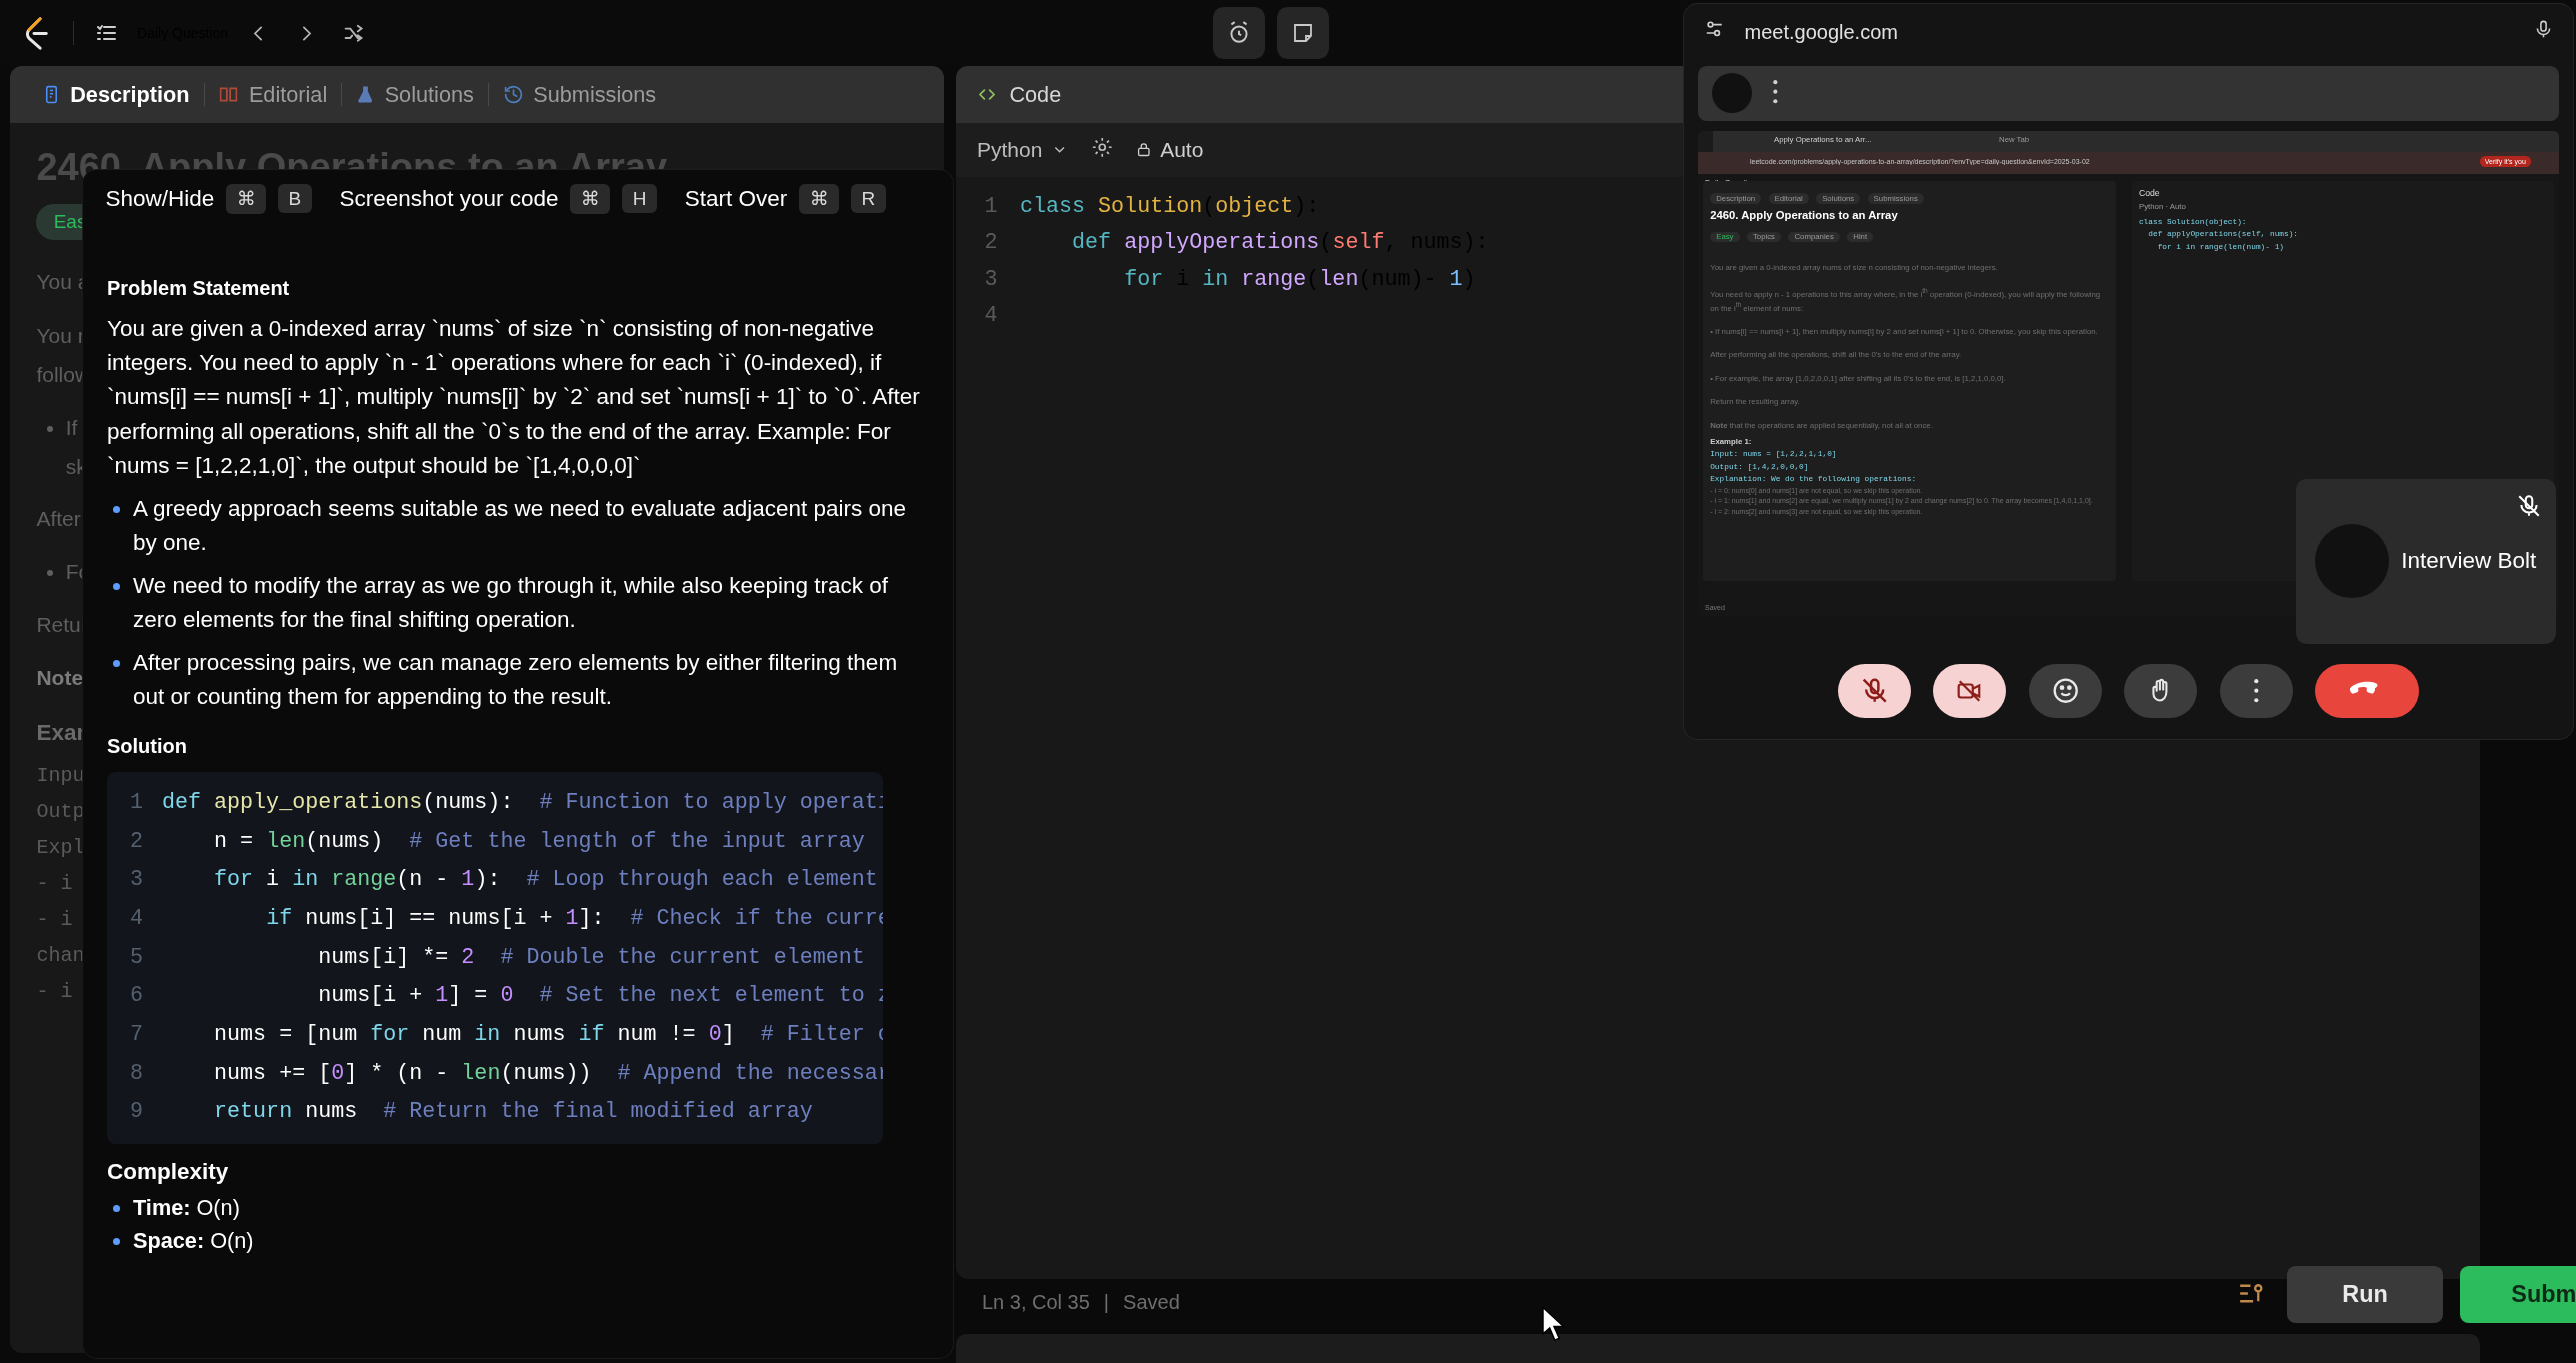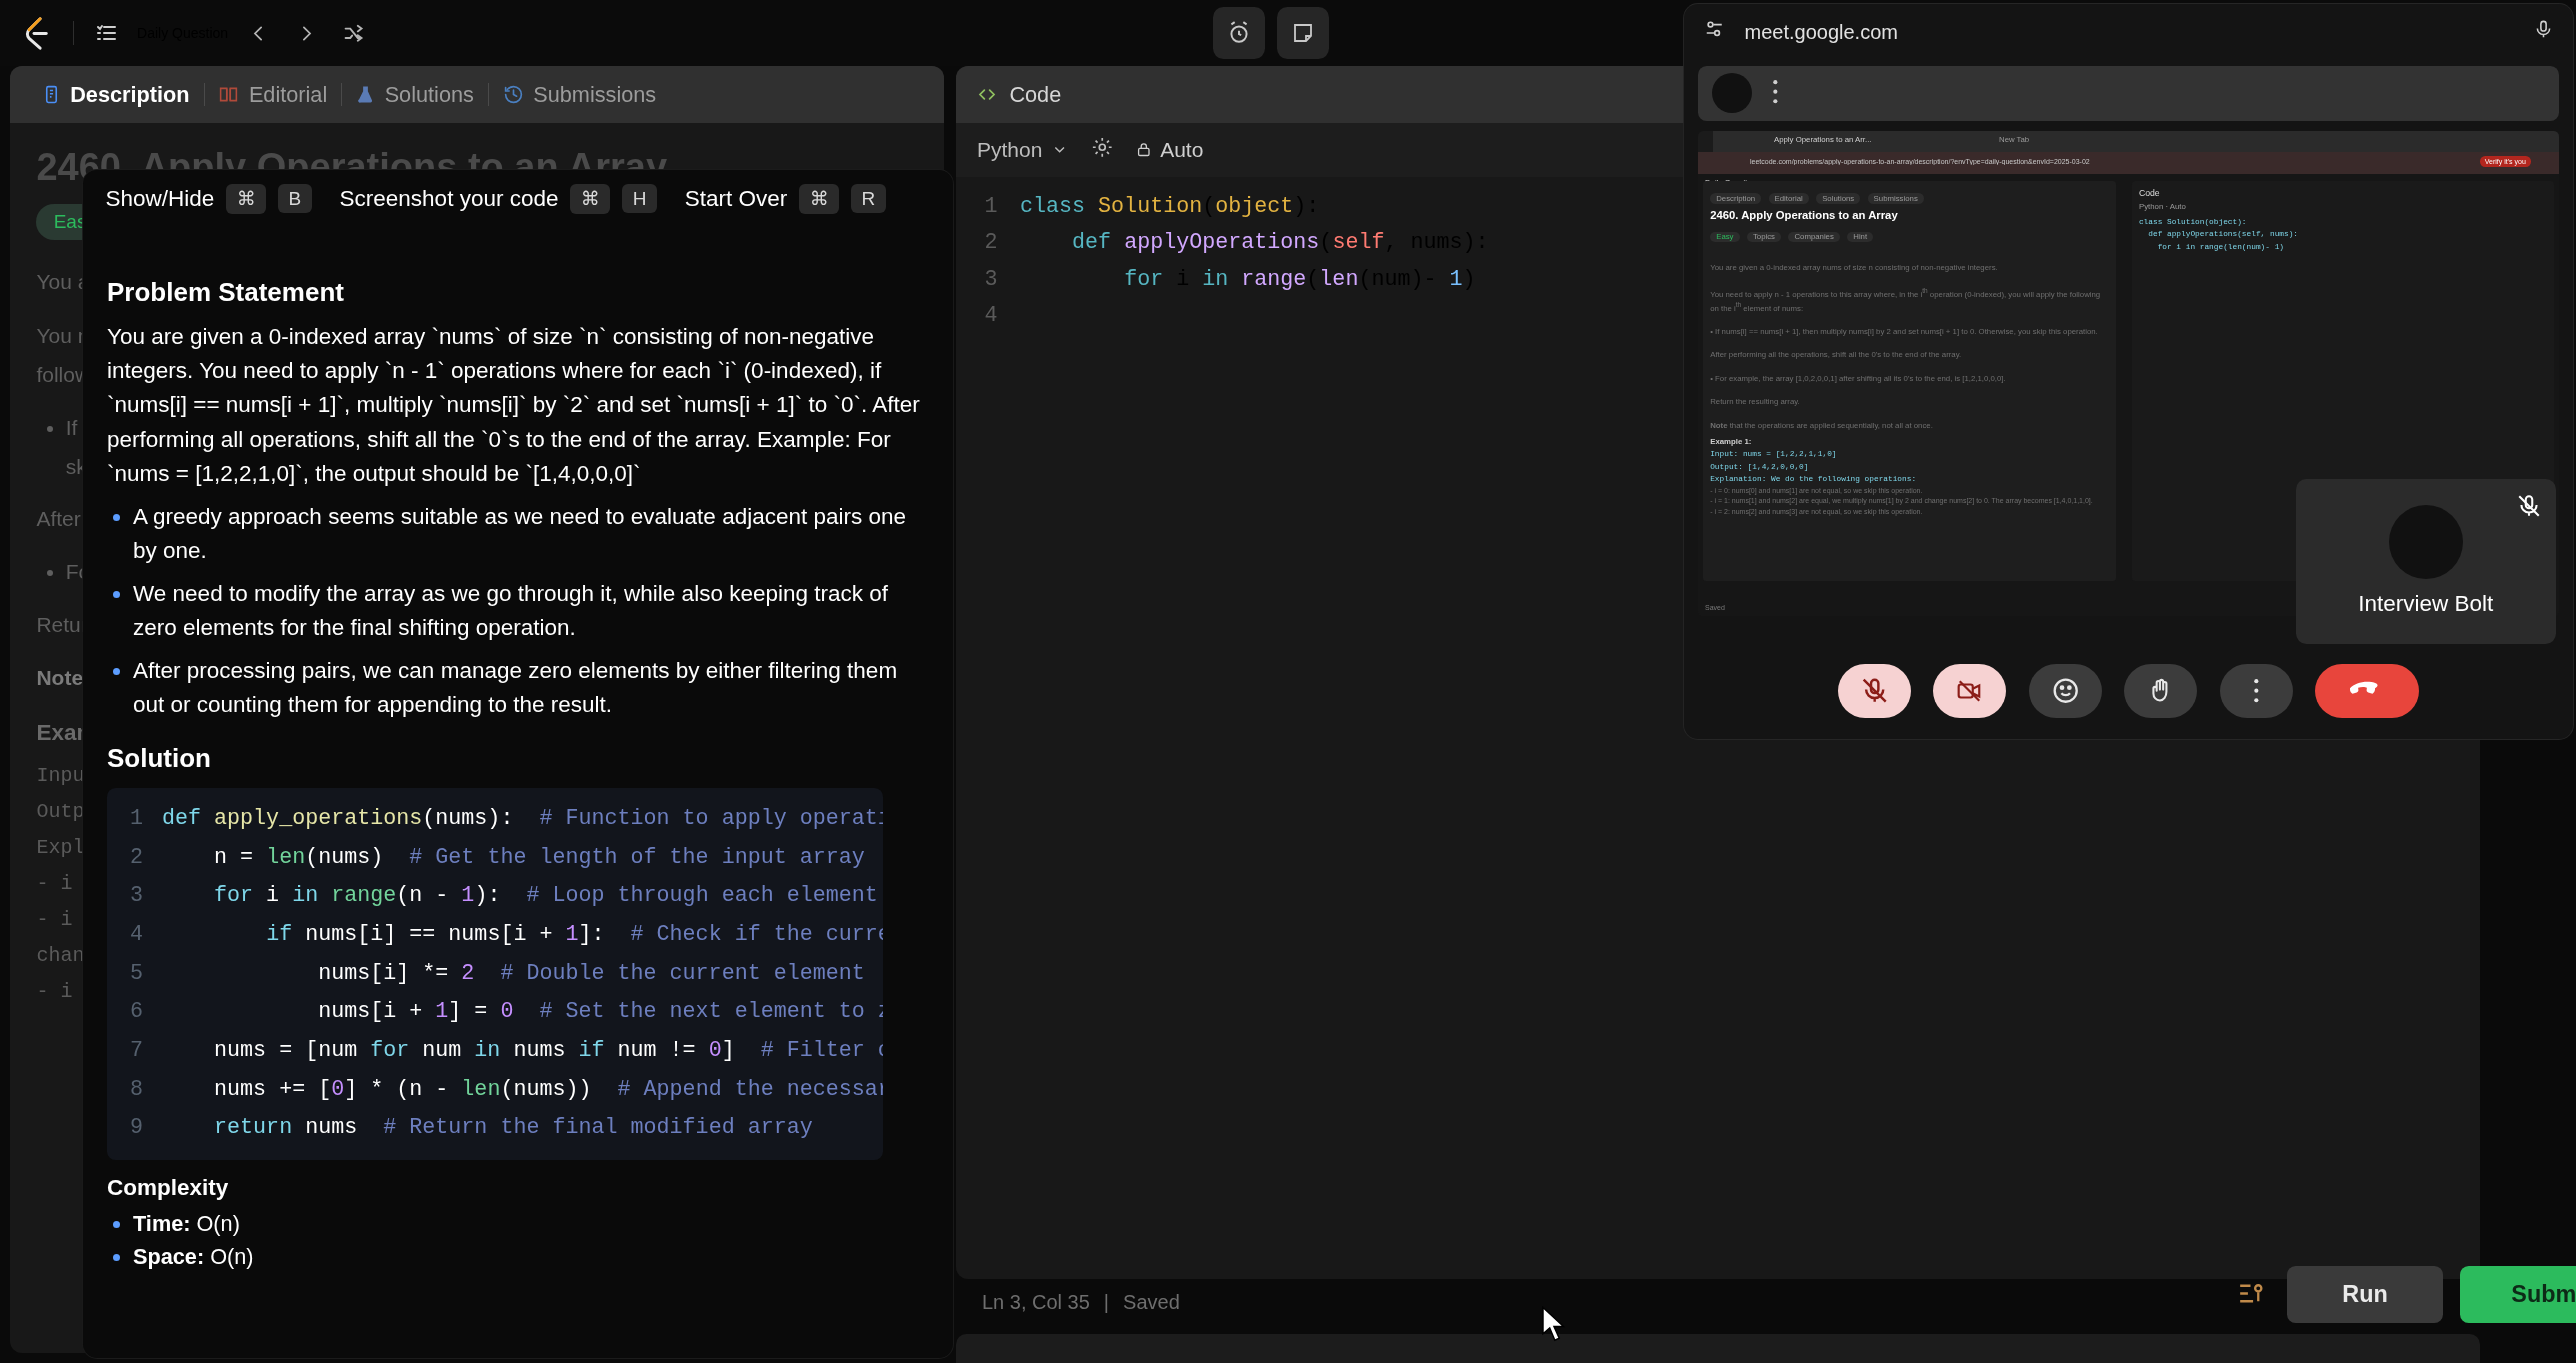--- a/index.html
+++ b/index.html
@@ -81,21 +81,21 @@
 
   
   .ov { position:absolute; left:83px; top:170px; width:870px; height:1188px;
     background:#0a0a0a; border-radius:14px; box-shadow:0 0 0 0.9px #1b1b1b; }
   .ov-toolbar { position:absolute; left:83px; top:170px; width:870px; height:57px;
     display:flex; align-items:center; gap:0; padding:0 22.5px; color:#ffffff; font-size:22.5px; }
   .ov-item { display:flex; align-items:center; gap:12px; margin-right:28px; }
   .kbd { background:#2a2a2a; color:#d9d9d9; border-radius:6px; padding:3.5px 10.4px;
     font-size:19px; min-width:33px; text-align:center; }
   .ov-body { position:absolute; left:107px; top:277px; width:823px; }
-  .ov-h { color:#ffffff; font-size:26px; font-weight:700; margin-bottom:12px; }
+  .ov-h { color:#ffffff; font-size:20px; font-weight:700; margin-bottom:12px; }
   .ov-p { color:#ffffff; font-size:22.5px; line-height:1.52; }
   .ov-ul { margin:8.7px 0 0 26px; }
   .ov-ul li { color:#ffffff; font-size:22.5px; line-height:1.52; margin-bottom:8.7px; }
   .ov-ul li::marker { color:#5c9dff; }
   .ov-code { margin-top:14px; background:#12151c; border-radius:8.7px; padding:12px 0;
     font-family:"Liberation Mono", monospace; font-size:21.7px; width:776px; overflow:hidden; }
   .ov-eline { display:flex; line-height:1.78; white-space:pre; }
   .ov-ln { width:55px; text-align:right; padding-right:19px; color:#55606e; flex:none; }
   .c-kw  { color:#7fd7ea; }
   .c-fn  { color:#e6e6a8; }
@@ -127,21 +127,21 @@
     border-radius:3.5px; padding:7px; overflow:hidden; }
   .mini-right { position:absolute; right:5.2px; top:7px; width:49%; bottom:35px; background:#1a1a1a;
     border-radius:3.5px; padding:7px; overflow:hidden; }
   .mt-title { color:#fff; font-size:11.3px; font-weight:600; margin:5.2px 0; }
   .mt-dim { color:#6f6f6f; font-size:7.8px; line-height:1.5; }
   .mt-code { color:#7fd7ea; font-size:7.8px; font-family:"Liberation Mono", monospace; line-height:1.6;}
   .mt-chip { display:inline-block; background:#2c2c2c; color:#9a9a9a; border-radius:7px;
     padding:0.9px 6px; font-size:7.8px; margin-right:3.5px; }
 
   .meet-self { position:absolute; right:17.3px; top:475px; width:260px; height:165px;
-    background:#2b2b2b; border-radius:10.4px; display:flex; flex-direction:column;
+    background:#2b2b2b; border-radius:10.4px; display:flex; flex-direction:row;
     align-items:center; justify-content:center; gap:12px; }
   .meet-self-av { width:74px; height:74px; border-radius:50%; background:#111111; }
   .meet-self-name { color:#ffffff; font-size:22.5px; }
 
   .meet-controls { position:absolute; left:0; bottom:21px; width:100%;
     display:flex; align-items:center; justify-content:center; gap:22.5px; }
   .ctl { width:73px; height:54px; border-radius:27px; display:flex; align-items:center;
     justify-content:center; }
   .ctl.red { background:#f6d2d2; }
   .ctl.grey { background:#3c3c3c; }

